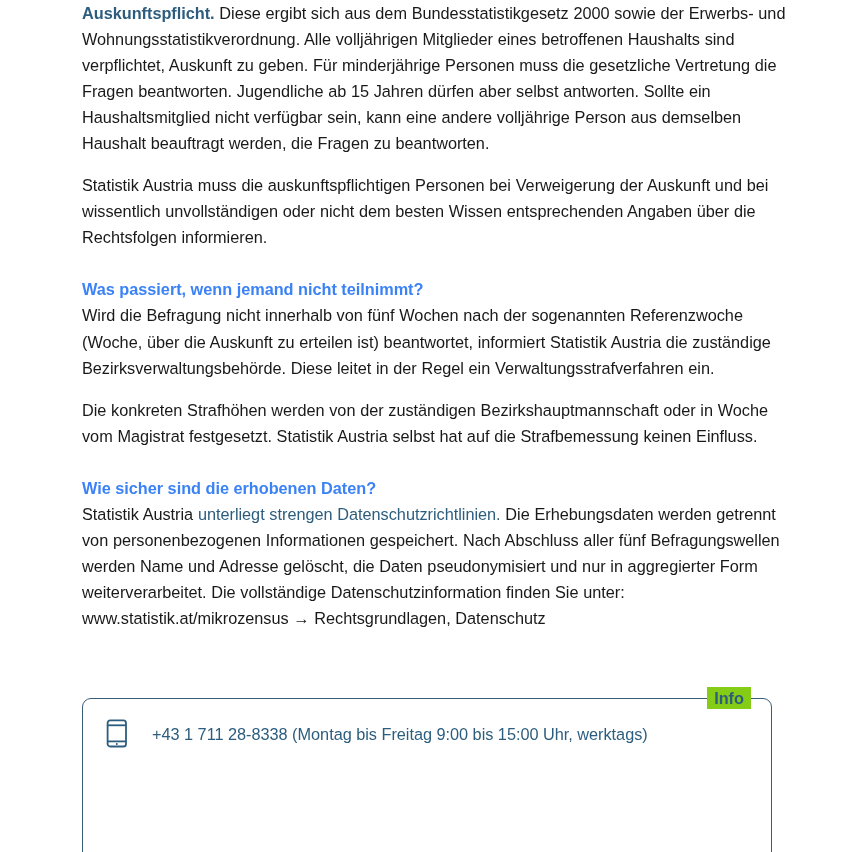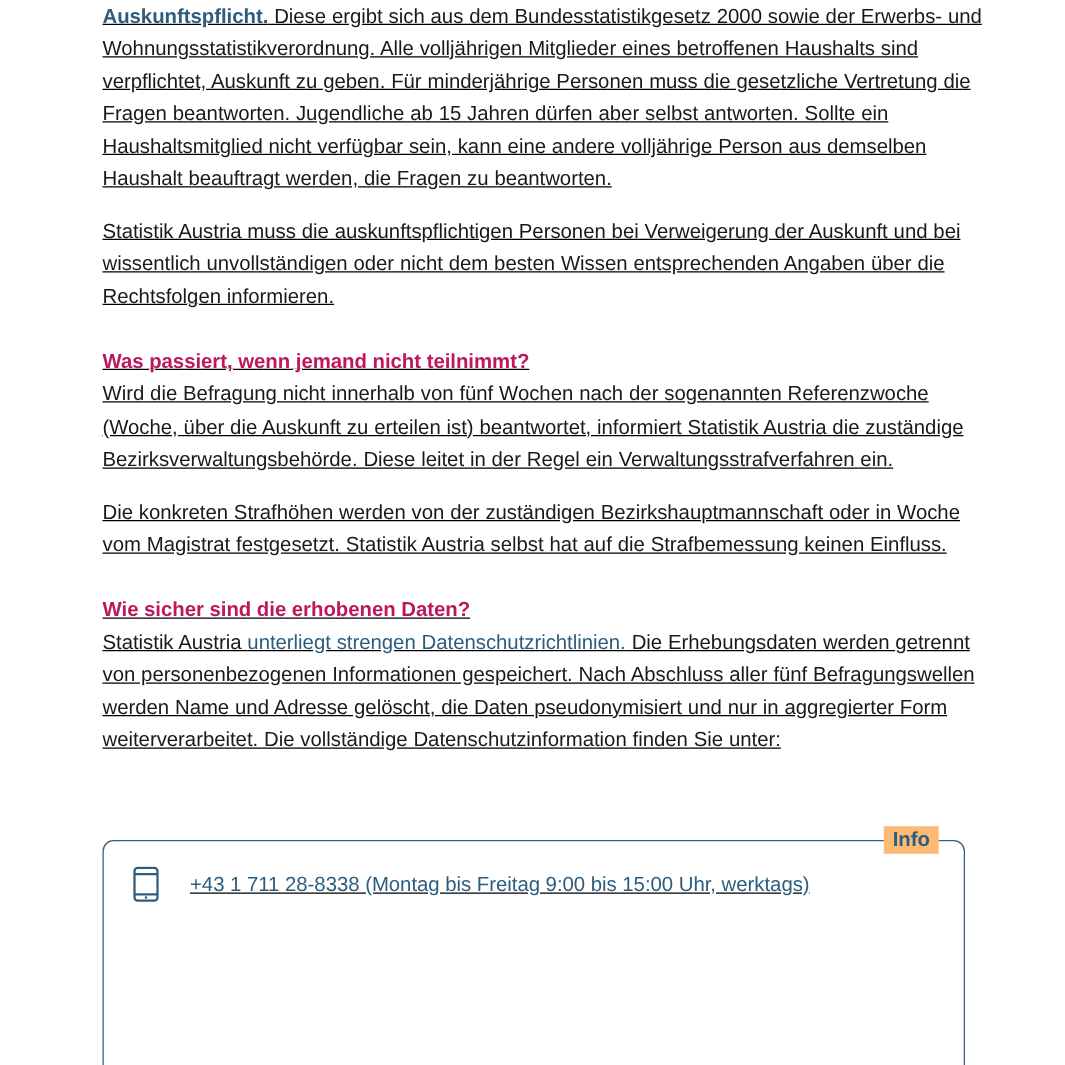--- a/index.html
+++ b/index.html
@@ -15,21 +15,20 @@
     position: relative;
   }
   #page {
     position: absolute;
     left: 0;
     top: 0;
     width: 852px;
     height: 852px;
     box-sizing: border-box;
     padding: 0 62px 0 82px;
-    text-decoration: underline;
   }
   .body-text {
     font-size: 16.3px;
     line-height: 26.05px;
     color: #191919;
     letter-spacing: -0.02px;
     word-spacing: 0.2px;
   }
   .para {
     margin: 0;
@@ -42,21 +41,21 @@
     margin-top: 48px;
   }
   .accent-bold {
     color: #2d5d7e;
     font-weight: bold;
   }
   .section-head {
     font-size: 16.3px;
     line-height: 26.05px;
     font-weight: bold;
-    color: #be185d;
+    color: #3b82f6;
     margin: 0;
     letter-spacing: -0.02px;
   }
   .block-gap {
     height: 26px;
   }
   
   .info-box-wrap {
     position: relative;
     margin-top: 14px;
@@ -68,21 +67,21 @@
     border-radius: 9px;
     height: 200px;
     box-sizing: border-box;
     padding: 16px 0 0 0;
     width: 690px;
   }
   .info-legend {
     position: absolute;
     top: -12px;
     right: 20px;
-    background: #fdba74;
+    background: #84cc16;
     padding: 0 7px;
     font-size: 16.3px;
     font-weight: bold;
     color: #2d5d7e;
     line-height: 22px;
   }
   .contact-row {
     display: flex;
     align-items: center;
     height: 38px;
@@ -117,20 +116,21 @@
   <div class="block-gap"></div>
 
   <h2 class="section-head">Was passiert, wenn jemand nicht teilnimmt?</h2>
   <p class="para body-text">Wird die Befragung nicht innerhalb von fünf Wochen nach der sogenannten Referenzwoche (Woche, über die Auskunft zu erteilen ist) beantwortet, informiert Statistik Austria die zuständige Bezirksverwaltungsbehörde. Diese leitet in der Regel ein Verwaltungsstrafverfahren ein.</p>
   <p class="para body-text">Die konkreten Strafhöhen werden von der zuständigen Bezirkshauptmannschaft oder in Woche vom Magistrat festgesetzt. Statistik Austria selbst hat auf die Strafbemessung keinen Einfluss.</p>
 
   <div class="block-gap"></div>
 
   <h2 class="section-head">Wie sicher sind die erhobenen Daten?</h2>
   <p class="para body-text"><span>Statistik Austria </span><span class="accent">unterliegt strengen Datenschutzrichtlinien.</span><span> Die Erhebungsdaten werden getrennt von personenbezogenen Informationen gespeichert. Nach Abschluss aller fünf Befragungswellen werden Name und Adresse gelöscht, die Daten pseudonymisiert und nur in aggregierter Form weiterverarbeitet. Die vollständige Datenschutzinformation finden Sie unter:</span></p>
+  <p class="para body-text" style="margin-top:0">www.statistik.at/mikrozensus → Rechtsgrundlagen, Datenschutz</p>
 
   <div class="block-gap"></div>
 
 
   <div class="block-gap"></div>
 
 
   <div class="info-box-wrap">
     <div class="info-box">
       <div class="info-legend">Info</div>

